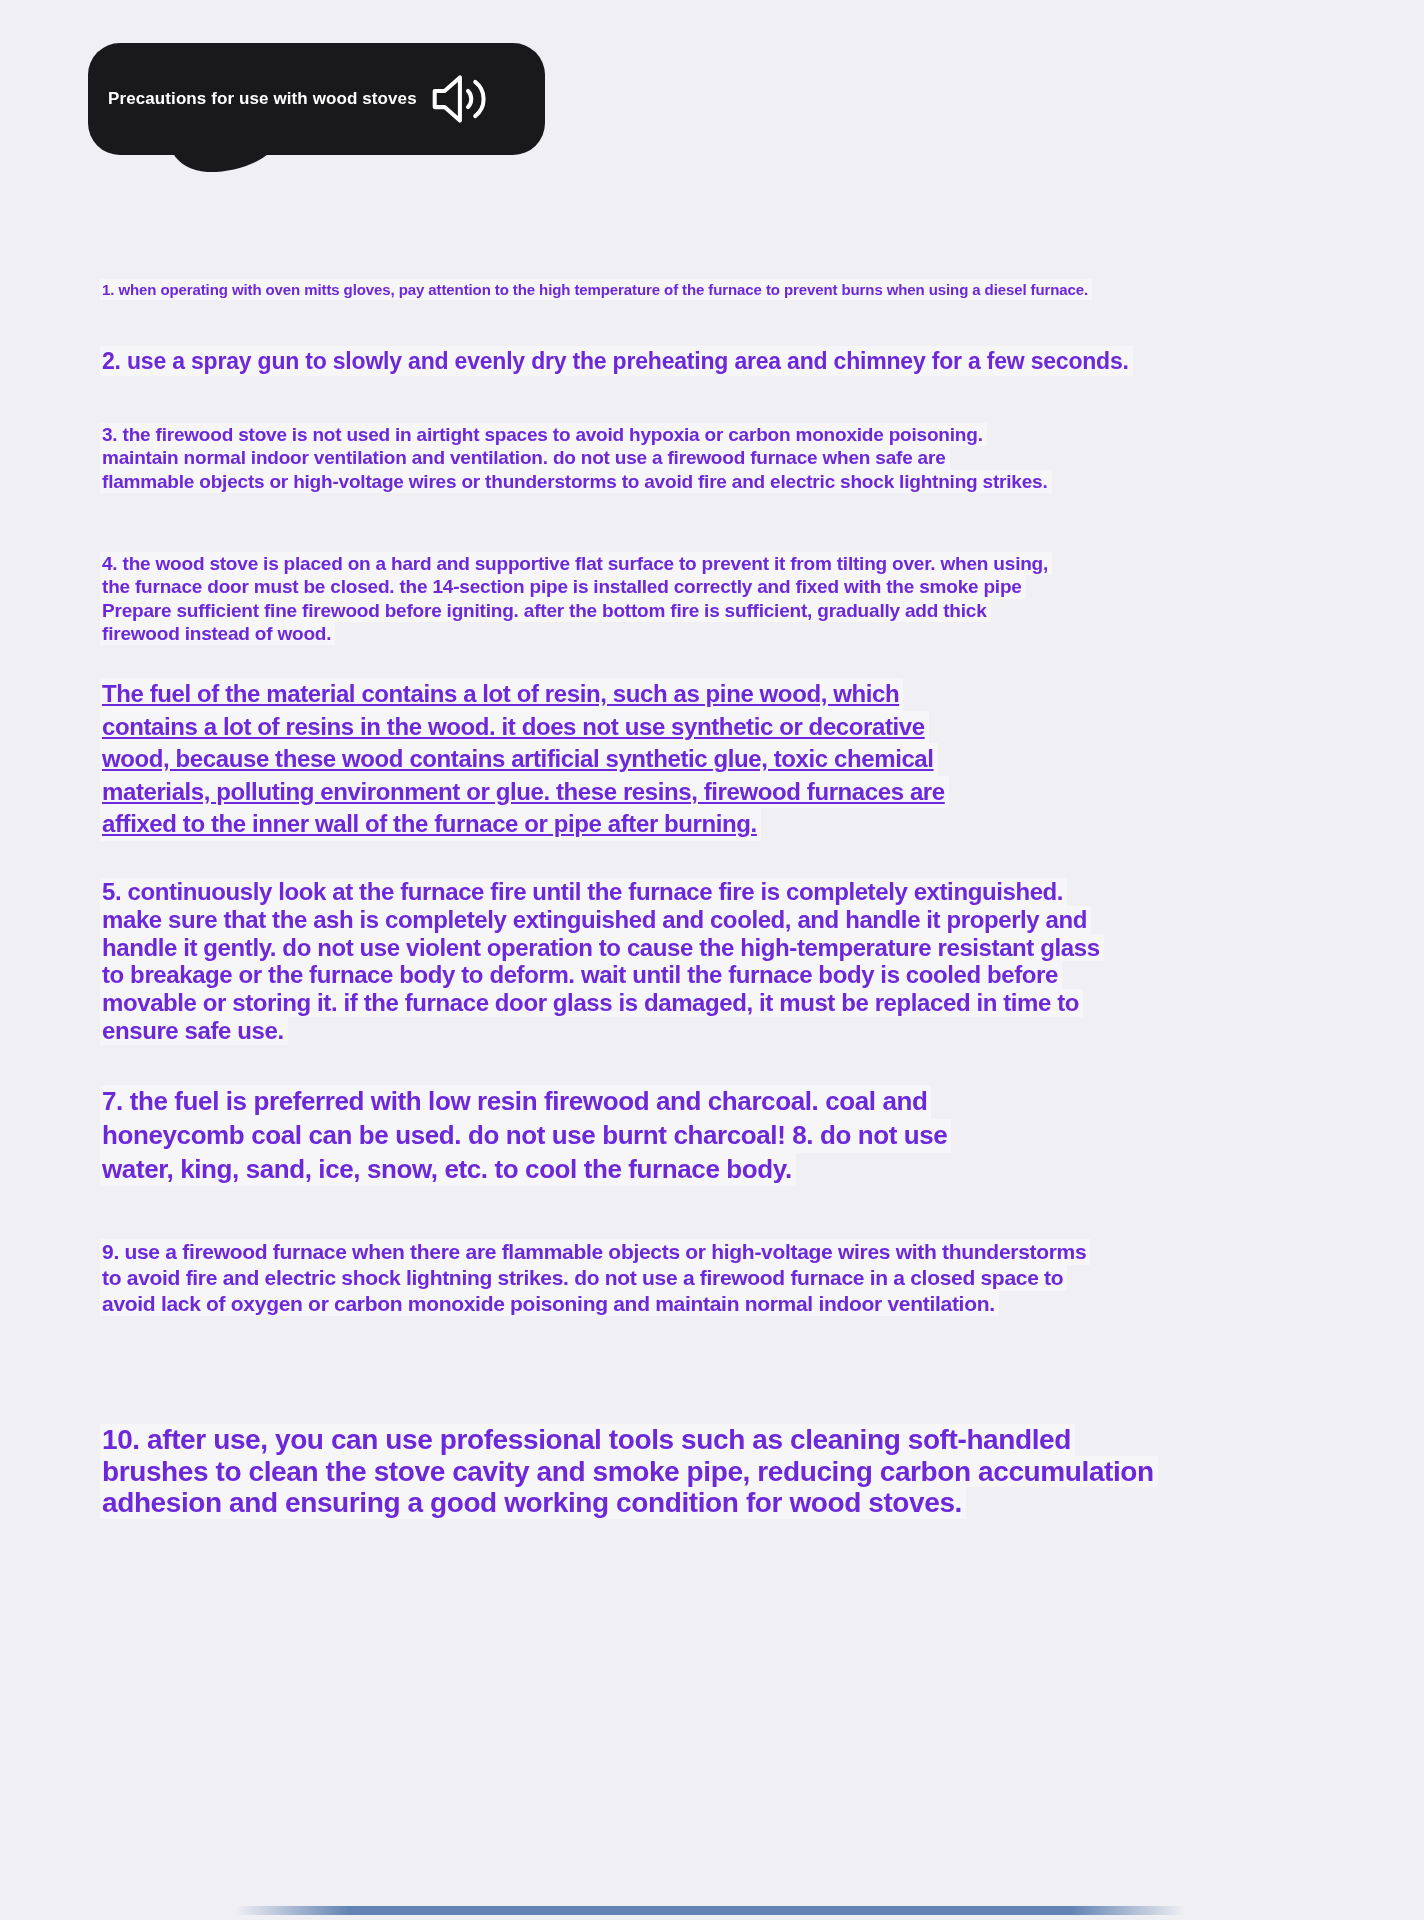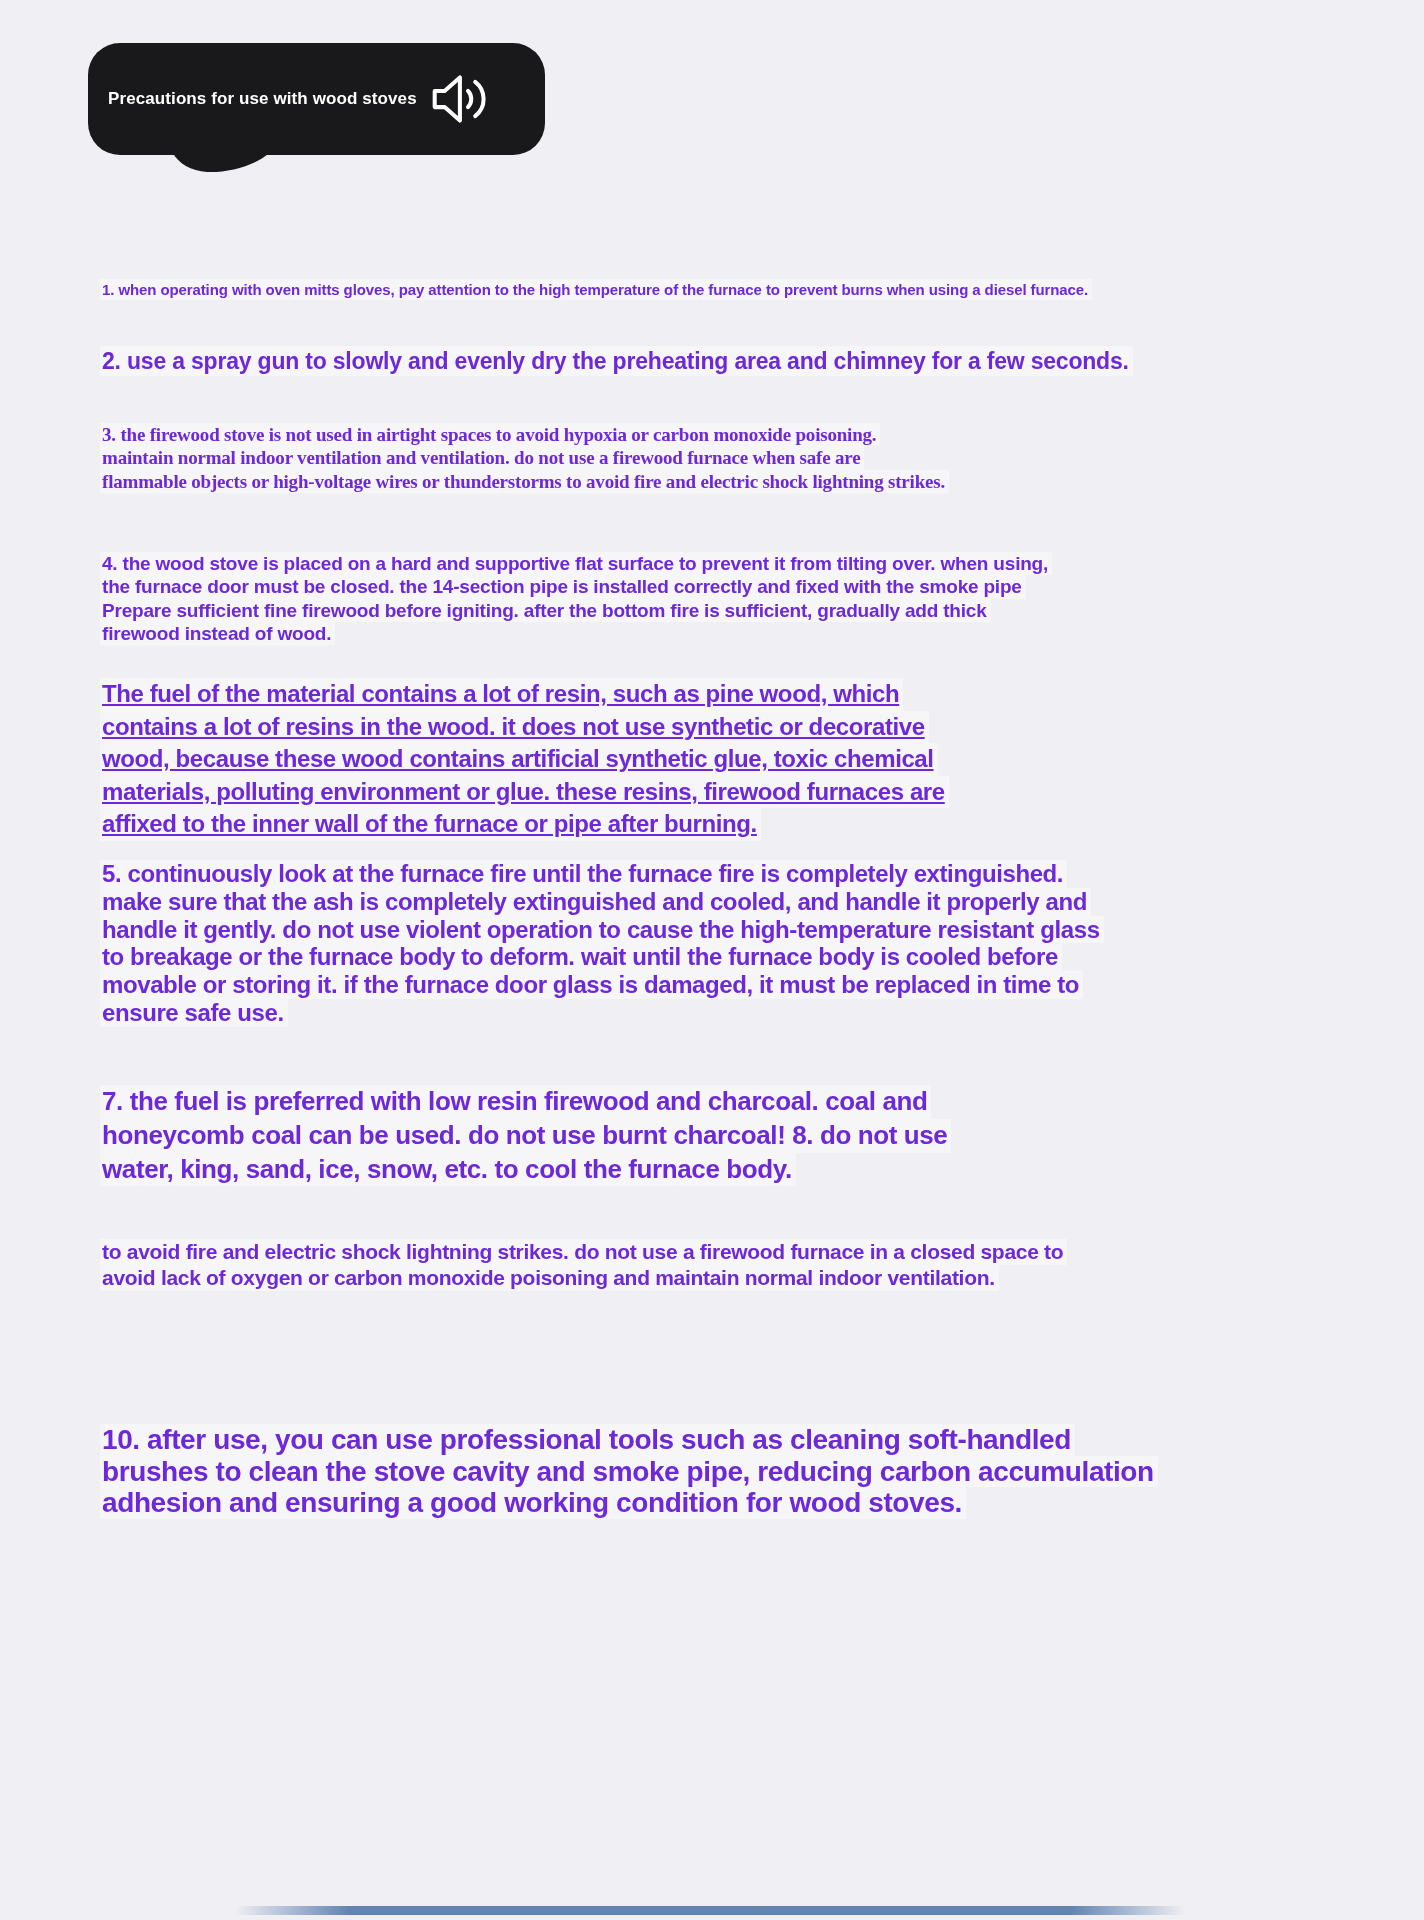--- a/index.html
+++ b/index.html
@@ -43,24 +43,24 @@
   }
   .para .line{
     white-space:nowrap;
     display:table; 
     background:rgba(255,255,255,0.38);
     padding:0 4px 0 2px;
     margin-left:-2px;
   }
   .p-1 {top:279px;font-size:15px;line-height:21px;letter-spacing:-0.1px;}
   .p-2 {top:346px;font-size:23px;line-height:30px;letter-spacing:-0.2px;}
-  .p-3 {top:423px;font-size:19px;line-height:23.3px;letter-spacing:-0.2px;font-family:Liberation Serif, serif;}
+  .p-3 {top:423px;font-size:19px;line-height:23.3px;letter-spacing:-0.2px;}
   .p-4 {top:552px;font-size:19px;line-height:23.3px;letter-spacing:-0.2px;}
   .p-resin{top:678px;font-size:24px;line-height:32.5px;letter-spacing:-0.4px;text-decoration:underline;}
-  .p-5 {top:860px;font-size:24px;line-height:27.8px;letter-spacing:-0.4px;}
+  .p-5 {top:878px;font-size:24px;line-height:27.8px;letter-spacing:-0.4px;}
   .p-7 {top:1085px;font-size:26px;line-height:33.8px;letter-spacing:-0.4px;}
   .p-9 {top:1239px;font-size:21px;line-height:25.8px;letter-spacing:-0.3px;}
   .p-10{top:1424px;font-size:28px;line-height:31.6px;letter-spacing:-0.4px;}
 
   
   .bottom-bar{
     position:absolute;left:235px;top:1906px;
     width:950px;height:9px;border-radius:4px;
     background:linear-gradient(90deg,
       rgba(74,113,168,0) 0%,
@@ -124,20 +124,21 @@
     <div class="line">ensure safe use.</div>
   </div>
 
   <div class="para p-7">
     <div class="line">7. the fuel is preferred with low resin firewood and charcoal. coal and</div>
     <div class="line">honeycomb coal can be used. do not use burnt charcoal! 8. do not use</div>
     <div class="line">water, king, sand, ice, snow, etc. to cool the furnace body.</div>
   </div>
 
   <div class="para p-9">
+    <div class="line">9. use a firewood furnace when there are flammable objects or high-voltage wires with thunderstorms</div>
     <div class="line">to avoid fire and electric shock lightning strikes. do not use a firewood furnace in a closed space to</div>
     <div class="line">avoid lack of oxygen or carbon monoxide poisoning and maintain normal indoor ventilation.</div>
   </div>
 
   <div class="para p-10">
     <div class="line">10. after use, you can use professional tools such as cleaning soft-handled</div>
     <div class="line">brushes to clean the stove cavity and smoke pipe, reducing carbon accumulation</div>
     <div class="line">adhesion and ensuring a good working condition for wood stoves.</div>
   </div>
 

